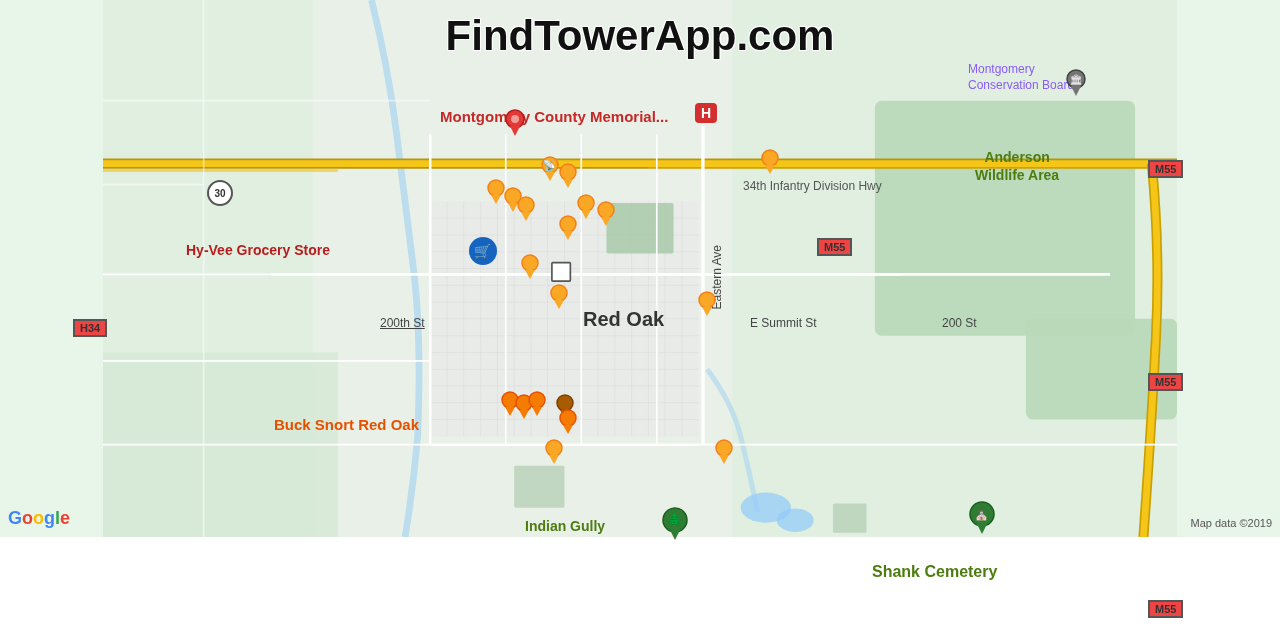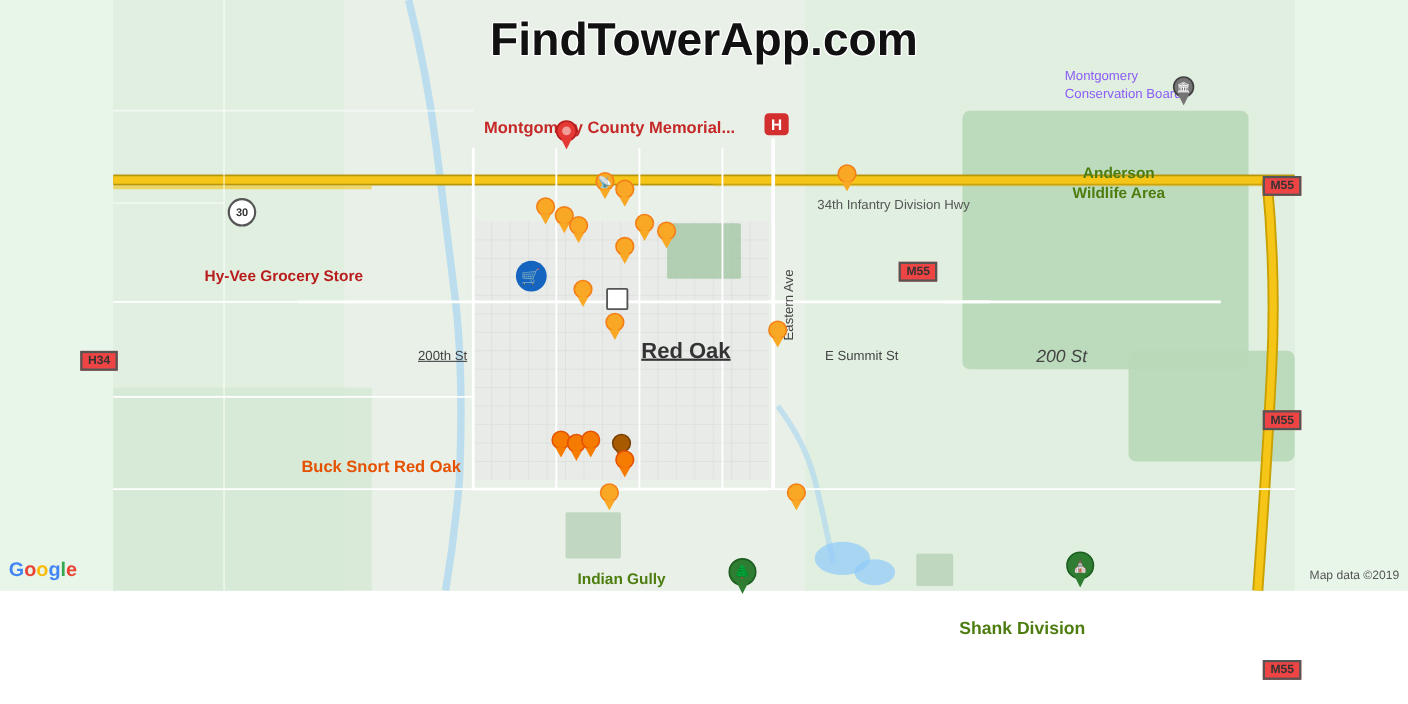--- a/index.html
+++ b/index.html
@@ -67,21 +67,20 @@
       white-space: nowrap;
       z-index: 5;
     }
     .map-label-large {
       position: absolute;
       font-size: 20px;
       font-weight: 600;
       color: #333;
       white-space: nowrap;
       z-index: 5;
-      text-decoration: underline;
     }
     .road-badge-square {
       position: absolute;
       border: 2px solid #555;
       padding: 1px 5px;
       font-size: 11px;
       font-weight: bold;
       color: #333;
       background: #ef4444;
       z-index: 6;
@@ -241,26 +240,26 @@
   </div>
 
   <div class="map-label-orange" style="left:274px; top:416px;">
     Buck Snort Red Oak
   </div>
 
   <div class="map-label-green" style="left:525px; top:518px;">
     Indian Gully
   </div>
 
-  <div class="map-label-green" style="left:872px; top:563px; font-size:16px;">Shank Division</div>
+  <div class="map-label-green" style="left:872px; top:563px; font-size:16px;">Shank Cemetery</div>
 
   <div class="map-label" style="left:380px; top:316px; font-size:12px;text-decoration:underline;">200th St</div>
   <div class="map-label" style="left:750px; top:316px; font-size:12px;">E Summit St</div>
   <div class="map-label" style="left:710px; top:245px; font-size:12px; writing-mode: vertical-rl; transform: rotate(180deg);">Eastern Ave</div>
-  <div class="map-label" style="left:942px; top:316px; font-size:16px;font-style:italic;">200 St</div>
+  <div class="map-label" style="left:942px; top:316px; font-size:12px;">200 St</div>
 
   <div class="road-badge-square" style="left:73px; top:319px;">H34</div>
 
   <div style="position:absolute; left:207px; top:180px; width:26px; height:26px; border-radius:50%; border:2px solid #555; background:white; display:flex; align-items:center; justify-content:center; font-size:10px; font-weight:bold; color:#333; z-index:6;">30</div>
   <div class="road-badge-square" style="left:1148px; top:160px;">M55</div>
   <div class="road-badge-square" style="left:817px; top:238px;">M55</div>
   <div class="road-badge-square" style="left:1148px; top:373px;">M55</div>
   <div class="road-badge-square" style="left:1148px; top:600px;">M55</div>
 
   <div style="position:absolute; left:695px; top:103px; z-index:9; font-size:30px;">

